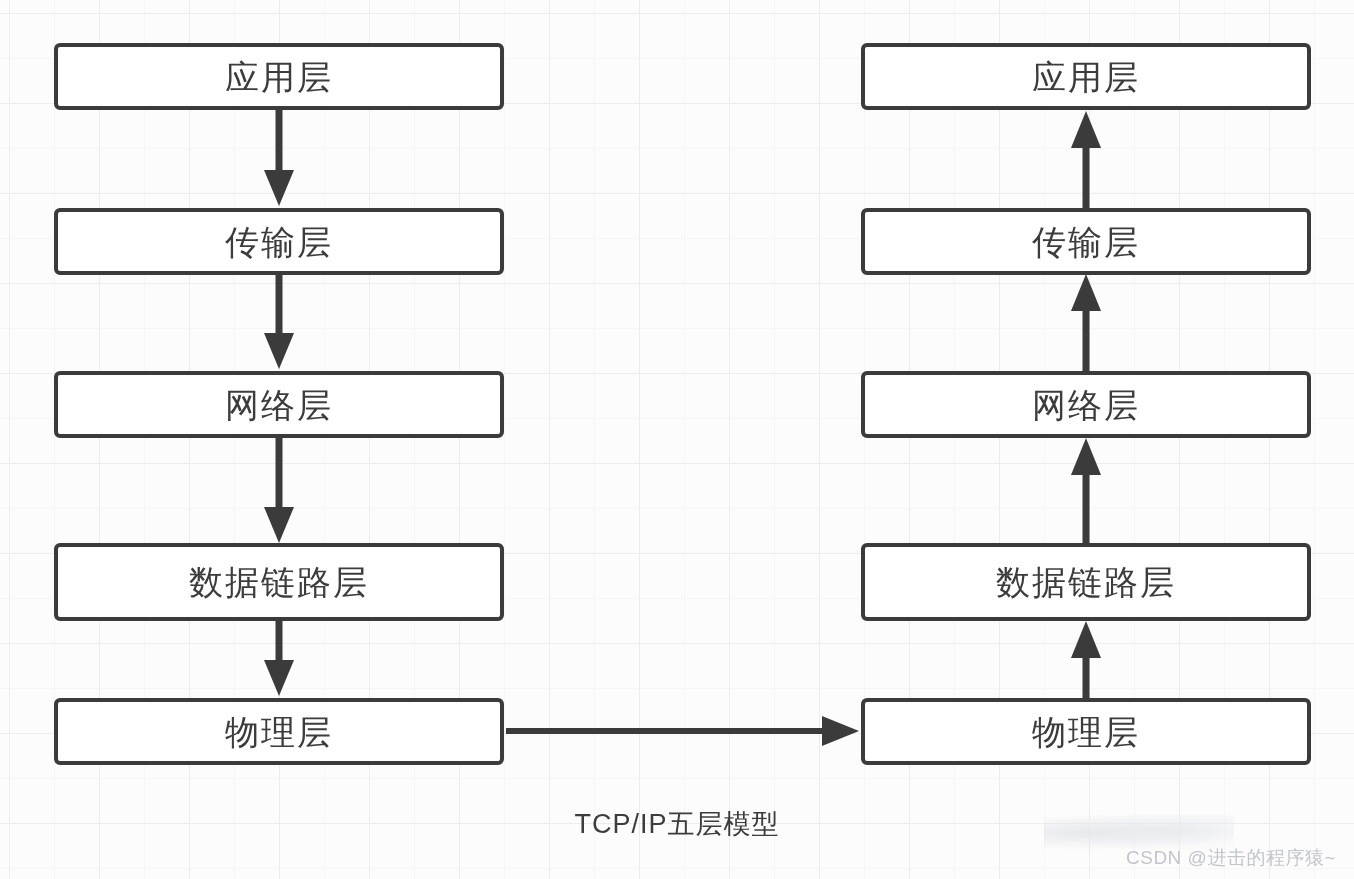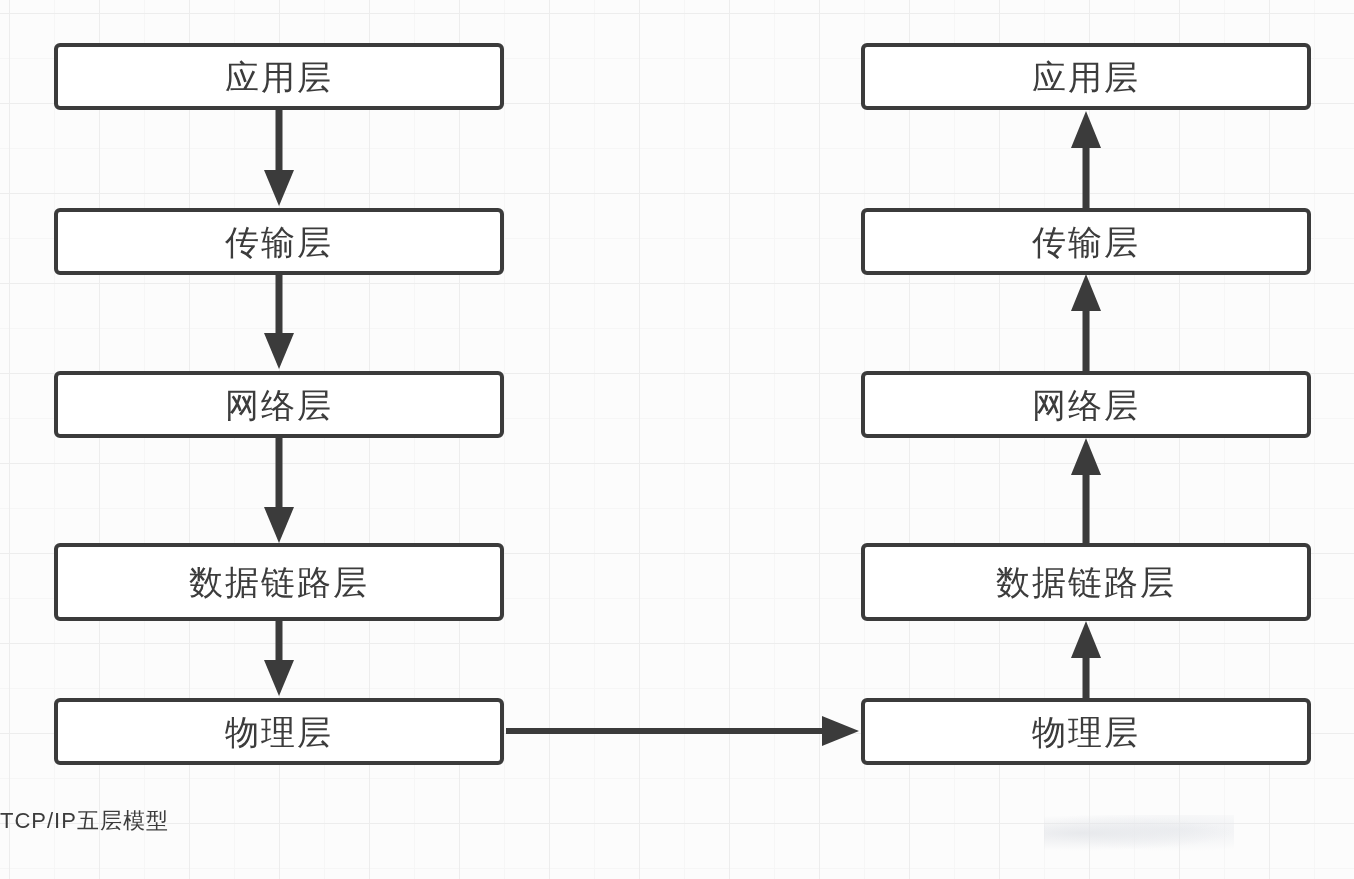--- a/index.html
+++ b/index.html
@@ -49,21 +49,22 @@
     letter-spacing: 2px;
     line-height: 1;
     white-space: nowrap;
     user-select: none;
   }
   .caption {
     position: absolute;
     left: 0;
     top: 806px;
     width: 1354px;
-    font-size: 22px;
+    text-align: center;
+    font-size: 27px;
     color: #3c3c3c;
     letter-spacing: 1px;
     white-space: nowrap;
     user-select: none;
   }
   .watermark {
     position: absolute;
     right: 18px;
     bottom: 8px;
     font-size: 19px;
@@ -163,14 +164,15 @@
   <div class="node-box" style="left:861px; top:543px; width:450px; height:78px;">
     <span class="node-label">数据链路层</span>
   </div>
   <div class="node-box" style="left:861px; top:698px; width:450px; height:67px;">
     <span class="node-label">物理层</span>
   </div>
 
   <div class="caption">TCP/IP五层模型</div>
 
   <div class="watermark-smudge"></div>
+  <div class="watermark">CSDN @进击的程序猿~</div>
 
 </div>
 
 </body></html>

